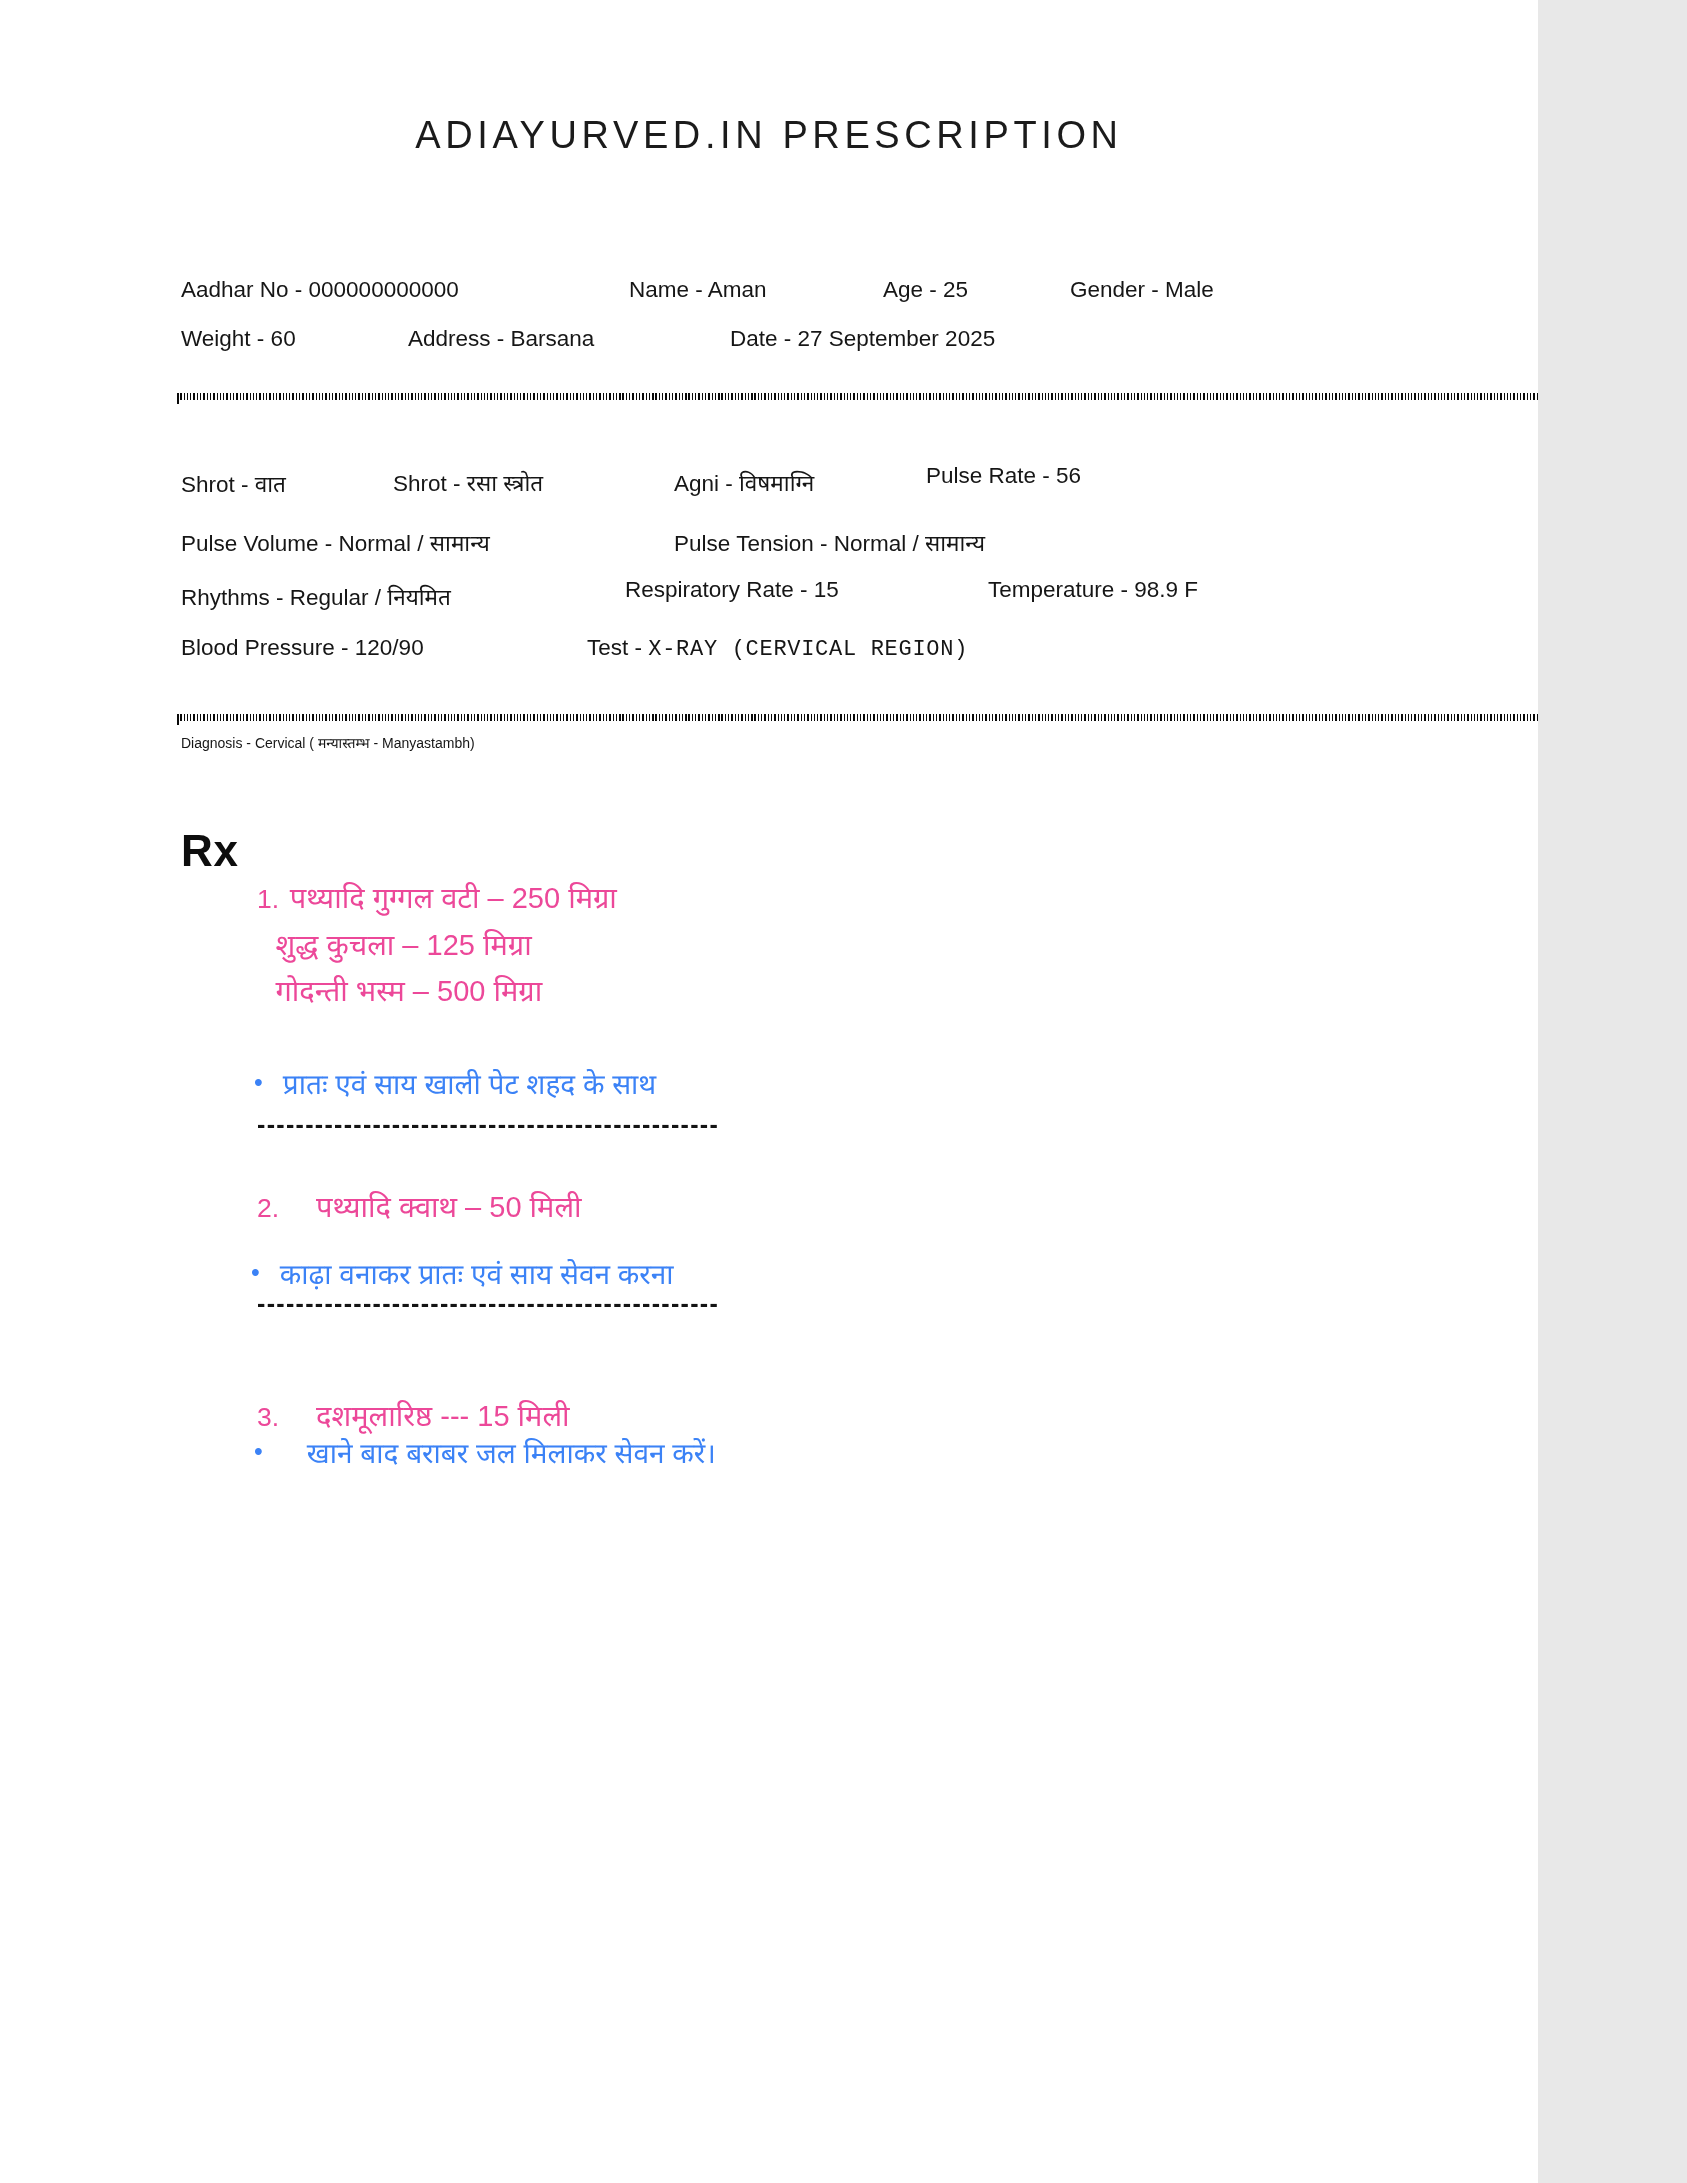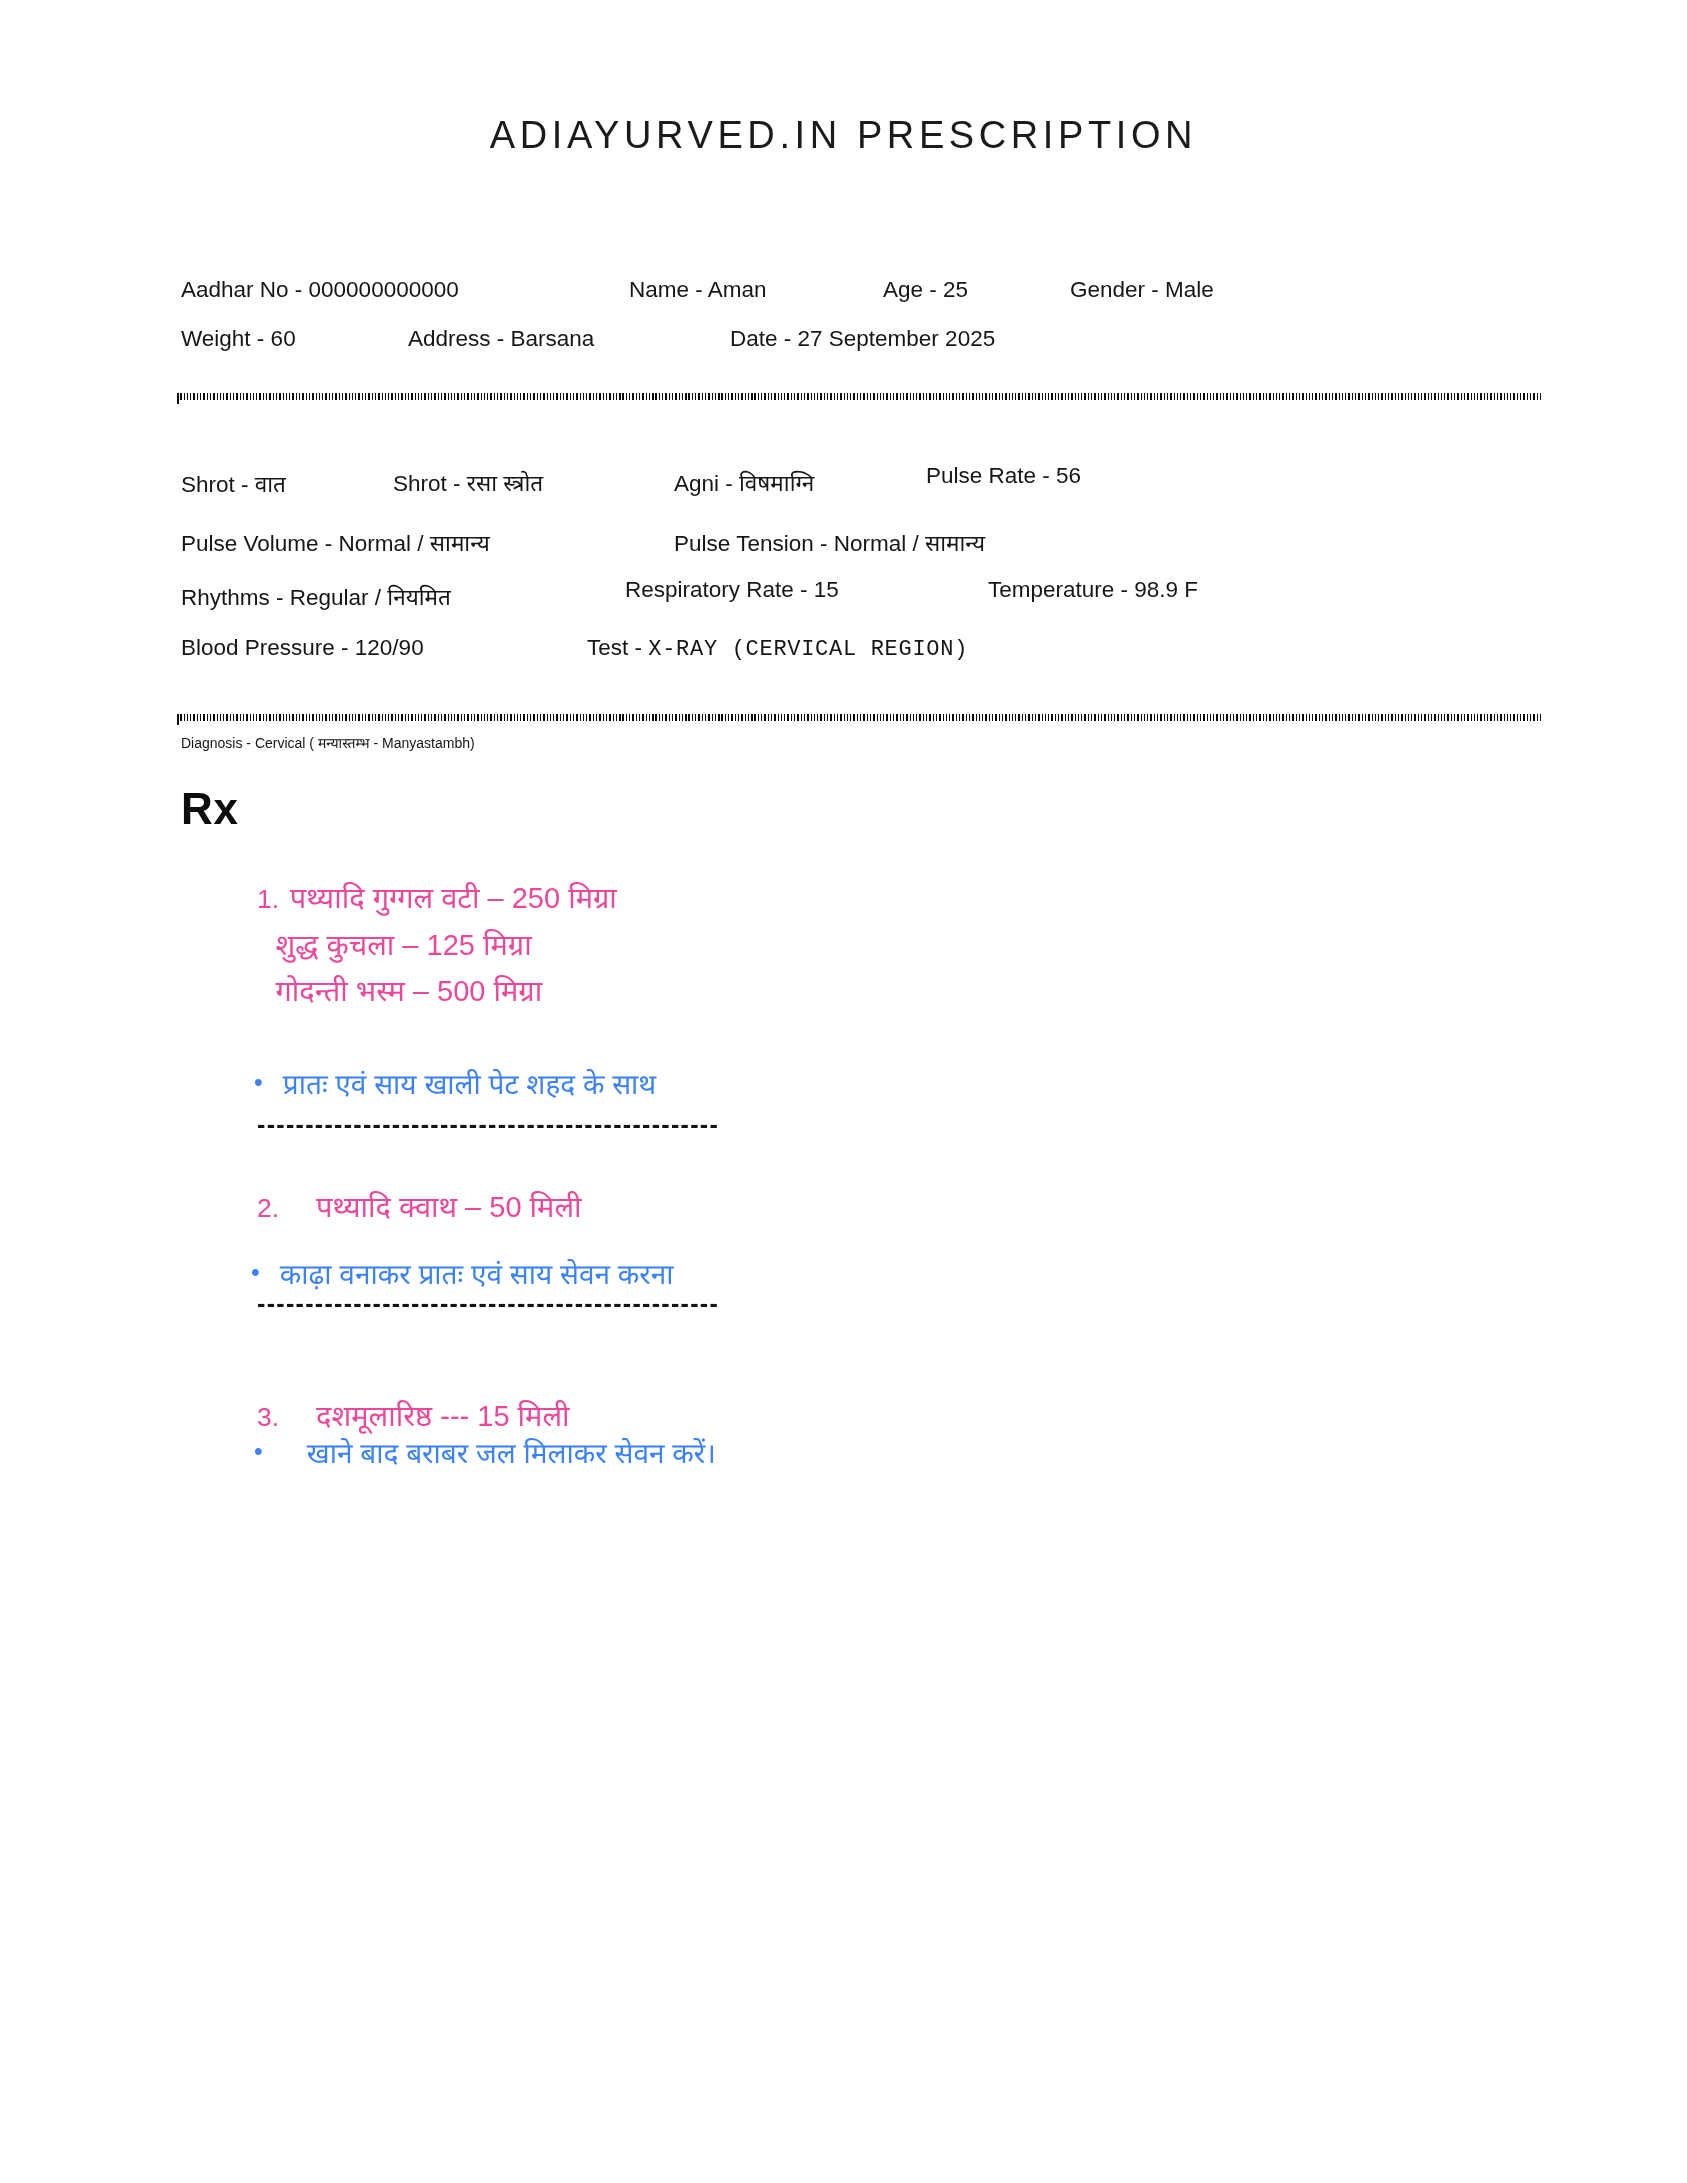--- a/index.html
+++ b/index.html
@@ -1,18 +1,18 @@
 <!DOCTYPE html>
 <html style="font-size:10.6px"><head>
 <meta charset="utf-8">
 <style>
   html,body { margin:0; padding:0; background:#e8e8e8; }
   .page {
     position:relative;
-    width:1687px; height:2183px;
+    width:1538px; height:2183px;
     background:#ffffff;
     color:#161616;
     font-family:"Liberation Sans","DejaVu Sans",sans-serif;
     overflow:hidden;
   }
   .abs { position:absolute; white-space:nowrap; }
 
   .title {
     left:0; right:0; top:114px;
     text-align:center;
@@ -33,21 +33,21 @@
     position:absolute; left:0; top:0;
     width:2px; height:11.2px;
     background:#0a0a0a;
   }
 
   .vital { font-size:22.5px; }
   .mono  { font-family:"Liberation Mono","DejaVu Sans Mono",monospace; font-size:22px; letter-spacing:0.7px; }
 
   .diagnosis { font-size:14px; }
 
-  .rx-heading { font-size:44px; font-weight:700; letter-spacing:0.7px; color:#0d0d0d; }
+  .rx-heading { font-size:44px; font-weight:700; letter-spacing:0.7px; color:#0d0d0d;margin-top:42px; }
 
   .rx-item   { font-size:29px; line-height:46px; color:#ec4899; }
   .rx-num    { display:inline-block; font-size:26.5px; }
   .rx-indent { padding-left:18.5px; }
   .rx-gap    { display:inline-block; width:37px; }
   .rx-gap-sm { display:inline-block; width:10.6px; }
 
   .rx-note   { font-size:28px; color:#3b82f6; }
   .bullet    { display:inline-block; font-size:25px; margin-right:20px; transform:translateY(-2.6px); }
   .bullet-wide { margin-right:44px; }

